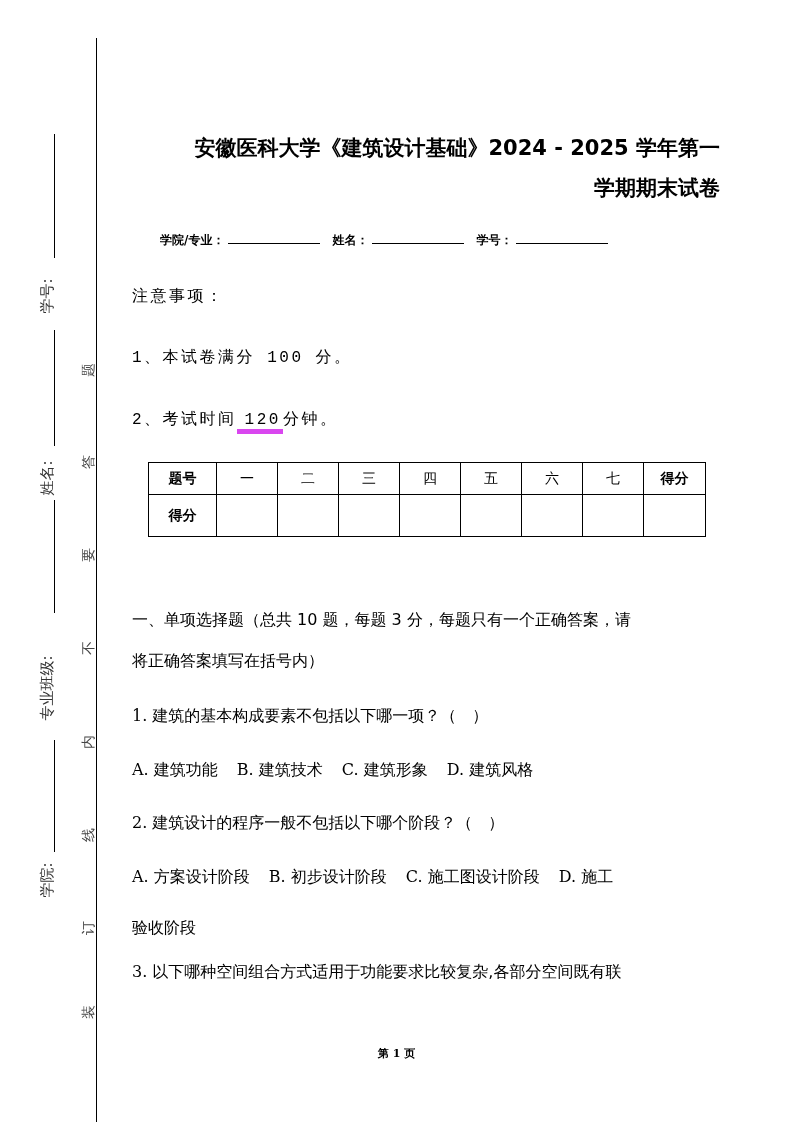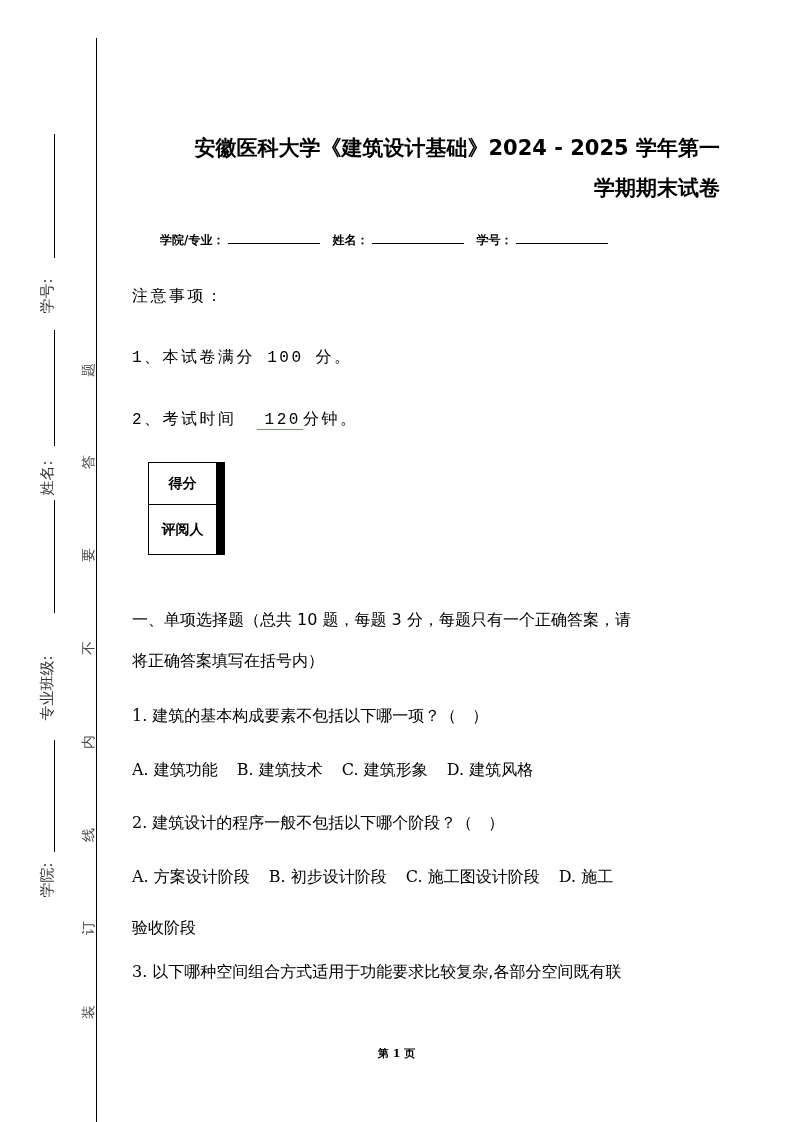--- a/index.html
+++ b/index.html
@@ -27,21 +27,21 @@
   }
   .info-row {
     position: absolute; left: 160px; top: 229px; font-family: "DejaVu Sans", sans-serif;
     font-weight: bold; font-size: 12px; white-space: nowrap; display: flex; align-items: baseline;
   }
   .info-row .blank { display: inline-block; border-bottom: 1.2px solid #000; height: 14px; margin: 0 12px 0 4px; }
   .note {
     position: absolute; left: 132px; font-size: 16px; letter-spacing: 2.5px; white-space: nowrap;
     font-family: Liberation Mono, monospace;
   }
-  .note u { text-decoration: none; border-bottom: 1px solid #d946ef; padding: 0 2px 0 8px; margin-left: 20px; }
+  .note u { text-decoration: none; border-bottom: 5px solid #d946ef; padding: 0 2px 0 8px; }
   
   table.score {
     position: absolute; left: 148px; top: 462px; border-collapse: collapse;
     font-family: "DejaVu Sans", sans-serif;
   }
   table.score td {
     border: 1px solid #000; text-align: center; font-size: 14px; padding: 0;
   }
   table.score tr.h td { height: 31px; }
   table.score tr.r1 td { height: 41px; }
@@ -97,33 +97,33 @@
 </div>
 
 <div class="note" style="top:286px">注意事项：</div>
 <div class="note" style="top:347px">1、本试卷满分 100 分。</div>
 <div class="note" style="top:409px">
   <span>2、考试时间</span><u>120</u><span>分钟。</span>
 </div>
 
 <table class="score">
   <tbody>
+      <tr class="h">
+    <td class="label">题号</td>
+    <td class="col">一</td>
+    <td class="col">二</td>
+    <td class="col">三</td>
+    <td class="col">四</td>
+    <td class="col">五</td>
+    <td class="col">六</td>
+    <td class="col">七</td>
+    <td class="total">得分</td>
+  </tr>
   <tr class="r1">
     <td class="label">得分</td>
-    <td></td>
-    <td></td>
-    <td></td>
-    <td></td>
-    <td></td>
-    <td></td>
-    <td></td>
-    <td></td>
-  </tr>
-  <tr class="r2">
-    <td class="label">评阅人</td>
     <td></td>
     <td></td>
     <td></td>
     <td></td>
     <td></td>
     <td></td>
     <td></td>
     <td></td>
   </tr>
 </tbody>

